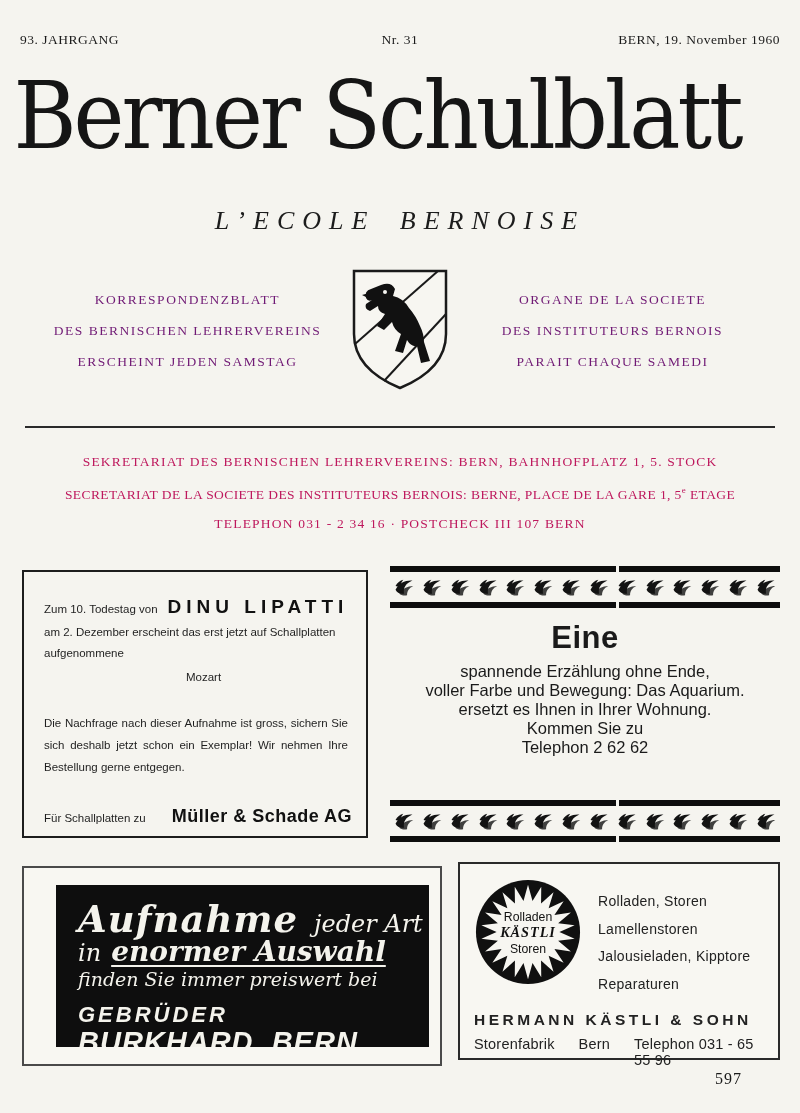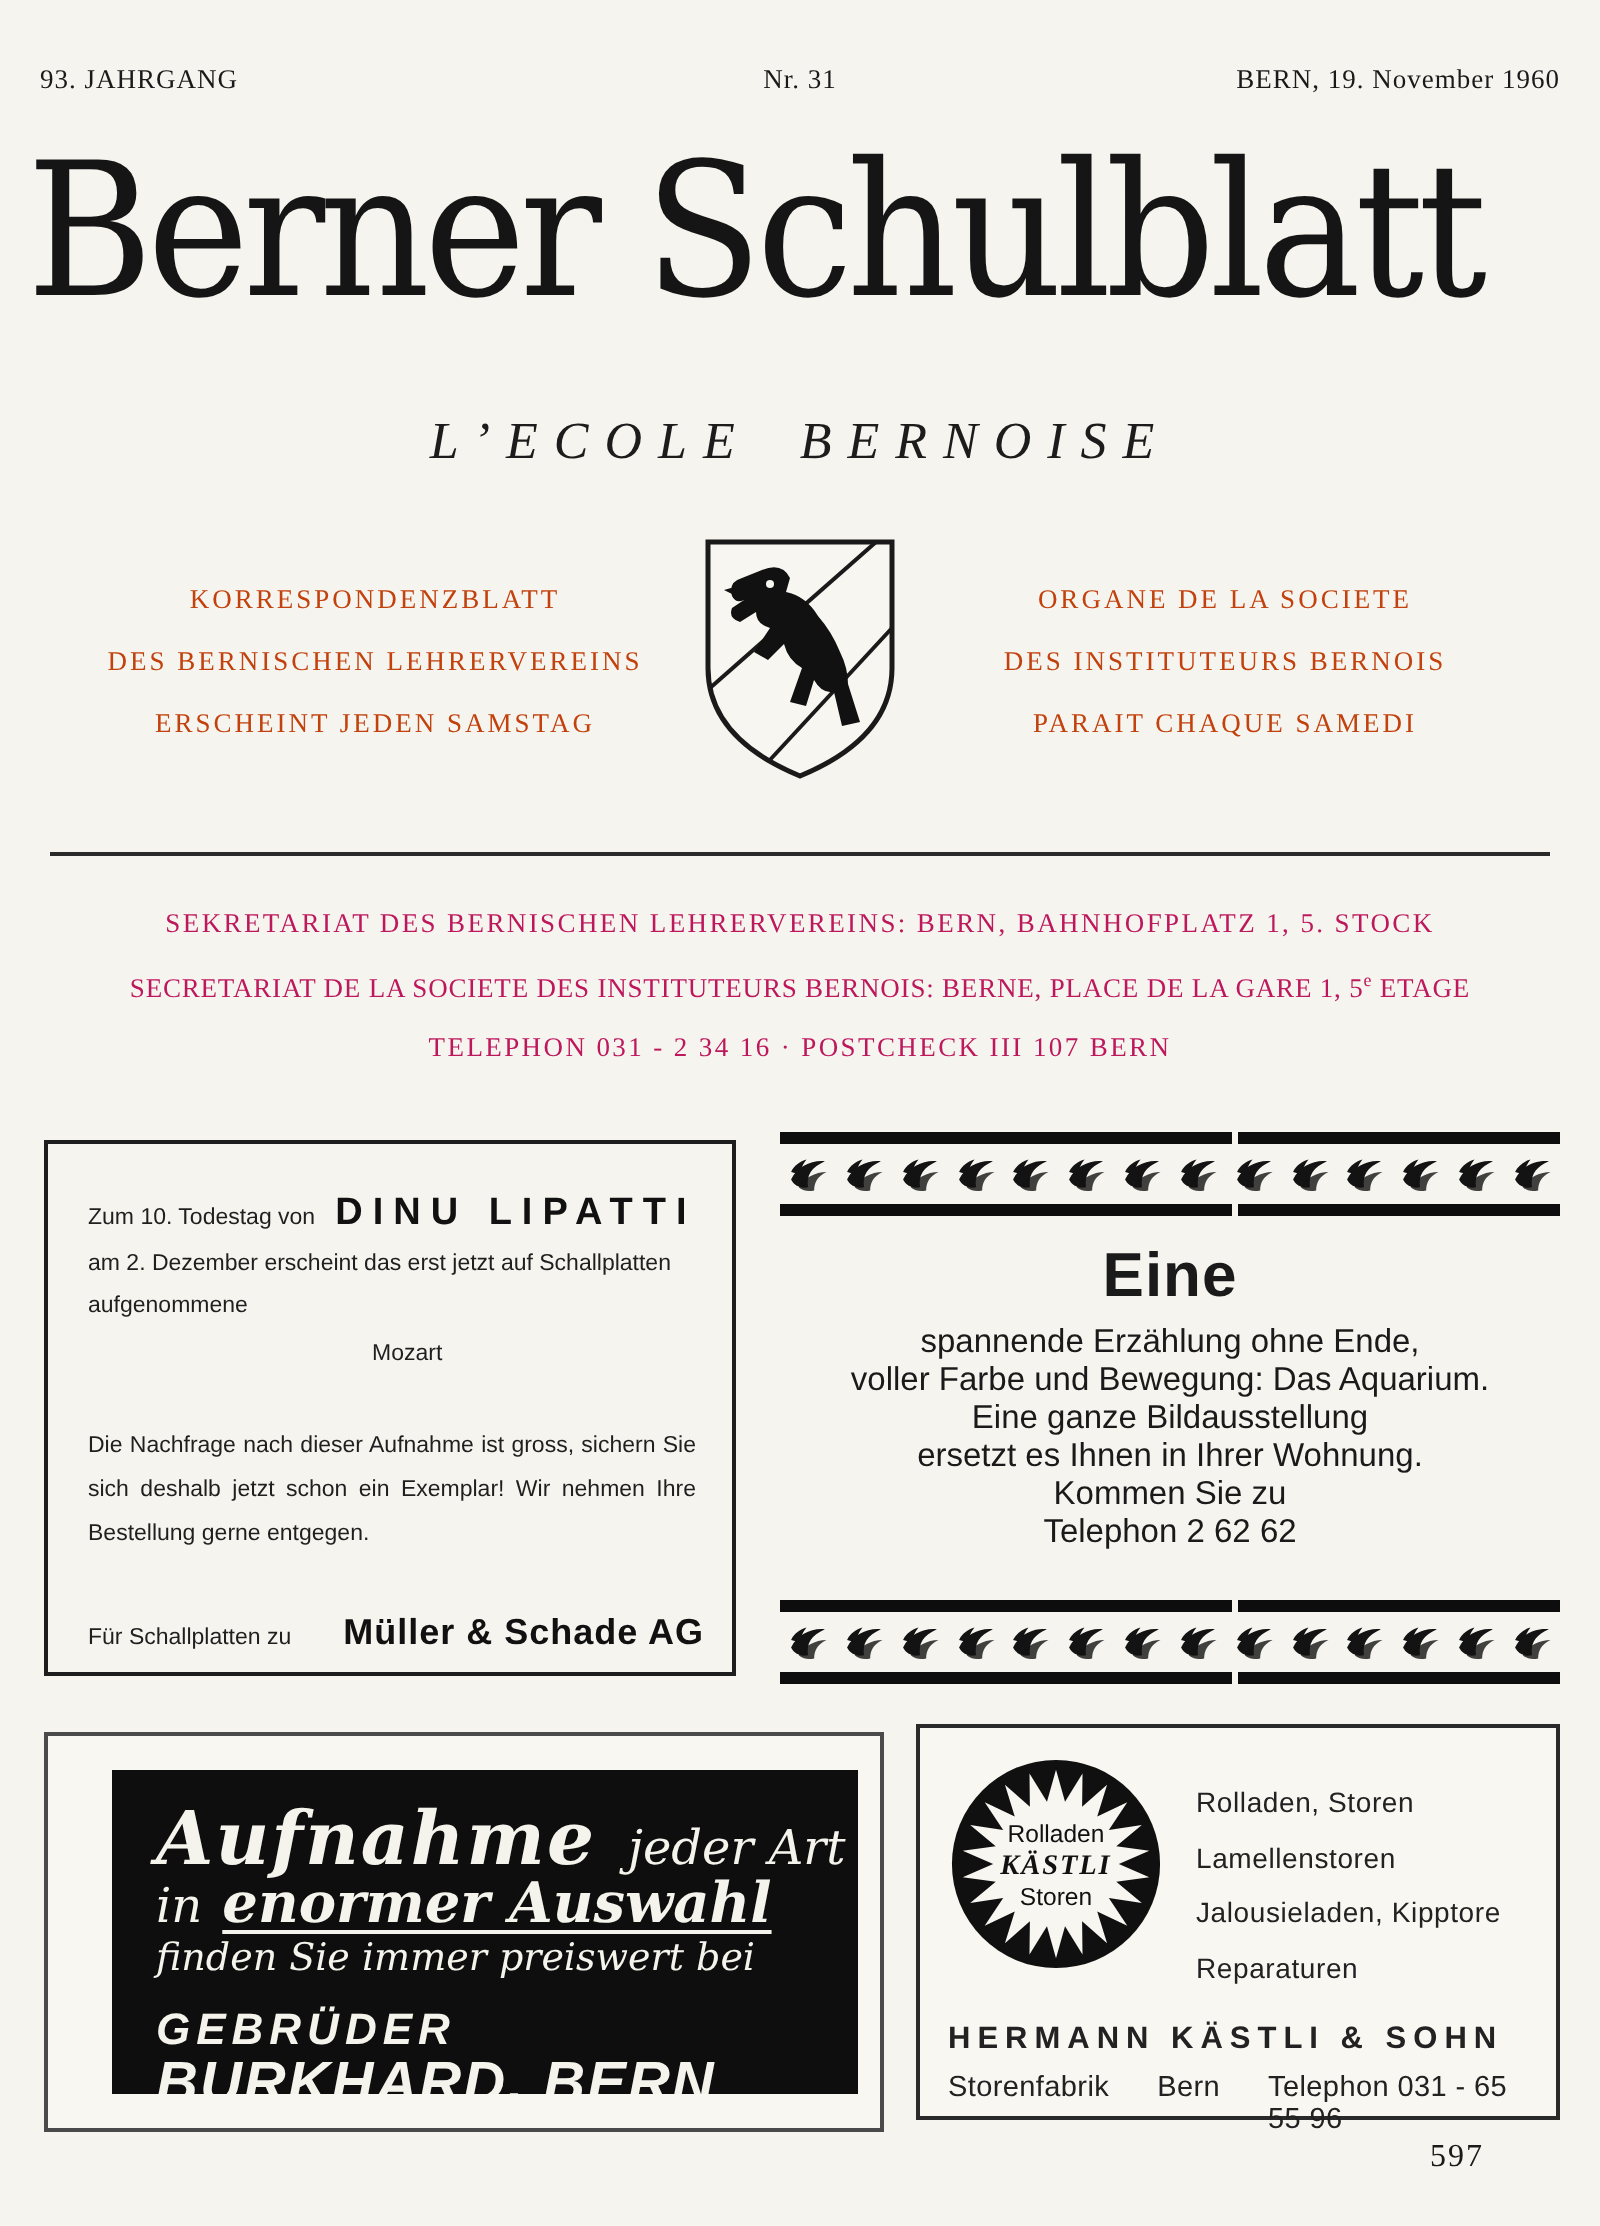--- a/index.html
+++ b/index.html
@@ -19,21 +19,21 @@
     position:absolute; top:62px; left:0; width:100%; text-align:center; padding-right:46px; box-sizing:border-box;
     font-family:"DejaVu Serif", serif; font-size:86px; letter-spacing:-3px; color:#151515;
     transform:scaleY(1.08); transform-origin:top center; white-space:nowrap;
   }
   .subtitle{
     position:absolute; top:206px; left:0; width:100%; text-align:center;
     font-style:italic; font-size:26px; letter-spacing:8px; word-spacing:10px; color:#1c1c1c;
   }
   
   .orgrow{position:absolute; top:268px; left:45px; right:45px; display:flex; align-items:center; justify-content:space-between;}
-  .orgcol{width:285px; text-align:center; font-size:13.5px; letter-spacing:1.5px; line-height:31px; color:#c2410c;}
+  .orgcol{width:285px; text-align:center; font-size:13.5px; letter-spacing:1.5px; line-height:31px; color:#701a75;}
   .crest{width:100px; height:124px; flex:0 0 auto;}
   
   .rule{position:absolute; top:426px; left:25px; width:750px; height:2px; background:#2a2a2a;}
   .secr{position:absolute; top:447px; left:0; width:100%; text-align:center; font-size:13.5px; letter-spacing:1.2px; line-height:29px; color:#be185d;}
   .secr .tight{letter-spacing:.4px;}
   .secr sup{font-size:9px;}
   
   .ad-lipatti{
     position:absolute; left:22px; top:570px; width:346px; height:268px; box-sizing:border-box;
     border:2px solid #1d1d1d; padding:24px 18px 0 20px;
@@ -215,21 +215,20 @@
           <path d="M2 15 C6 6 16 2 24 3 C15 7 12 12 13 20 C8 21 4 19 2 15 Z" fill="#131313"></path>
           <path d="M7 20 C10 14 18 10 25 10 C19 13 17 17 17 22 C13 23 9 22 7 20 Z" fill="#131313" opacity=".8"></path>
           <path d="M2 10 C4 6 8 3 12 2 C9 6 8 9 9 12 Z" fill="#131313"></path>
         </svg>
       </div>
     <div class="bar"></div>
     <div class="aq-head">Eine</div>
     <div class="aq-lines">
       <div>spannende Erzählung ohne Ende,</div>
       <div>voller Farbe und Bewegung: Das Aquarium.</div>
-      <div>Eine ganze Bildausstellung</div>
       <div>ersetzt es Ihnen in Ihrer Wohnung.</div>
       <div>Kommen Sie zu</div>
       <div>Telephon 2 62 62</div>
     </div>
     <div class="aq-spacer"></div>
     <div class="bar"></div>
     <div class="fishrow">
         <svg width="20" height="19" viewBox="0 0 26 24">
           <path d="M2 15 C6 6 16 2 24 3 C15 7 12 12 13 20 C8 21 4 19 2 15 Z" fill="#131313"></path>
           <path d="M7 20 C10 14 18 10 25 10 C19 13 17 17 17 22 C13 23 9 22 7 20 Z" fill="#131313" opacity=".8"></path>

